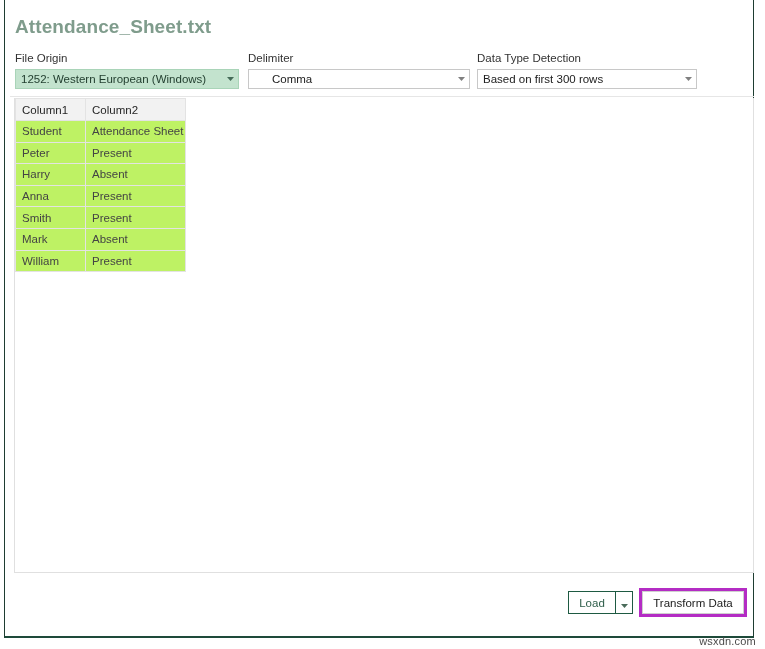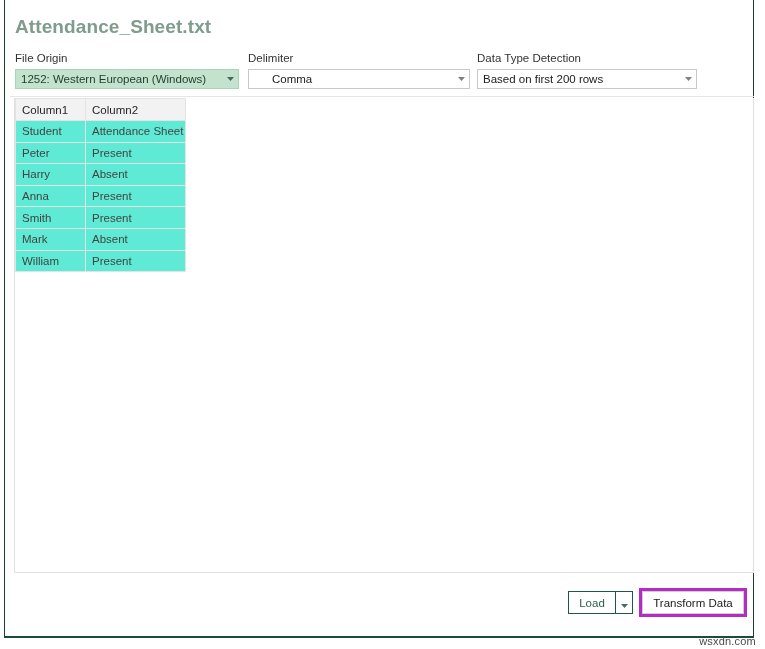--- a/index.html
+++ b/index.html
@@ -145,21 +145,21 @@
   #preview-table th {
     background: #f2f2f2;
     color: #262626;
     font-weight: normal;
     border-top: 1px solid #e3e3e3;
     height: 21px;
   }
   #preview-table td {
     color: #444444;
     font-weight: normal;
-    background: #5eead4;
+    background: #bef264;
     height: 20.6px;
   }
   #preview-table col.c1 { width: 70px; }
   #preview-table col.c2 { width: 100px; }
 
   
   #footer {
     position: absolute;
     left: 0;
     top: 588px;
@@ -265,21 +265,21 @@
         <svg width="7" height="4" viewBox="0 0 7 4">
             <path d="M0 0 L7 0 L3.5 4 Z" fill="#808080"></path>
           </svg>
       </span>
     </div>
   </div>
 
   <div class="opt-group" id="group-detect">
     <span class="opt-label">Data Type Detection</span>
     <div class="combo" id="combo-detect">
-      <span class="combo-text">Based on first 200 rows</span>
+      <span class="combo-text">Based on first 300 rows</span>
       <span class="caret">
         <svg width="7" height="4" viewBox="0 0 7 4">
             <path d="M0 0 L7 0 L3.5 4 Z" fill="#808080"></path>
           </svg>
       </span>
     </div>
   </div>
 
   <div id="options-separator"></div>
 

